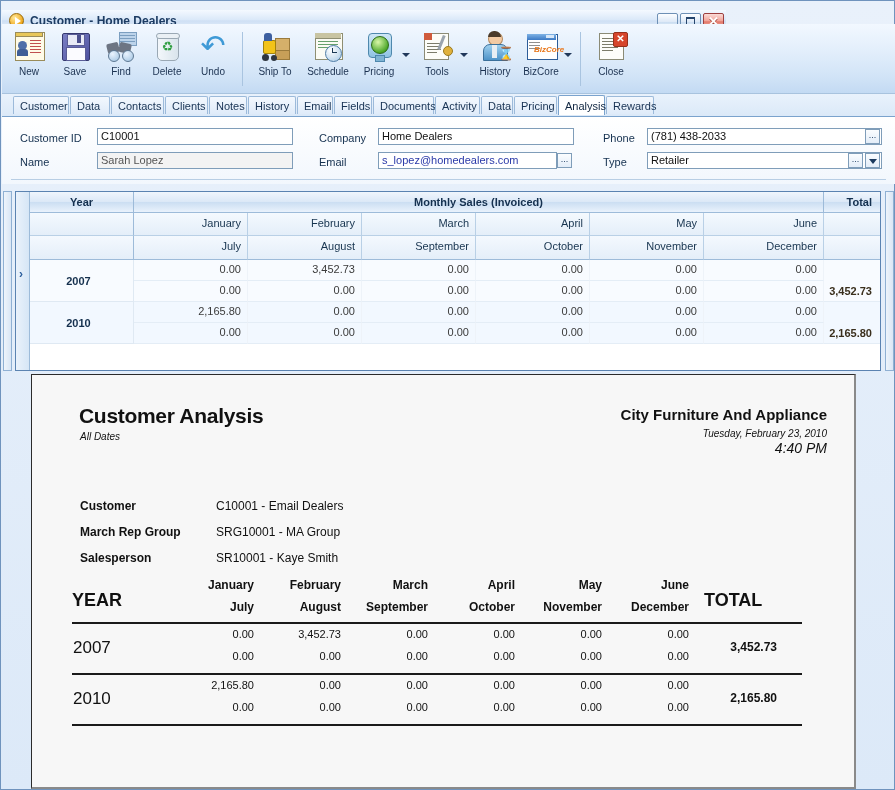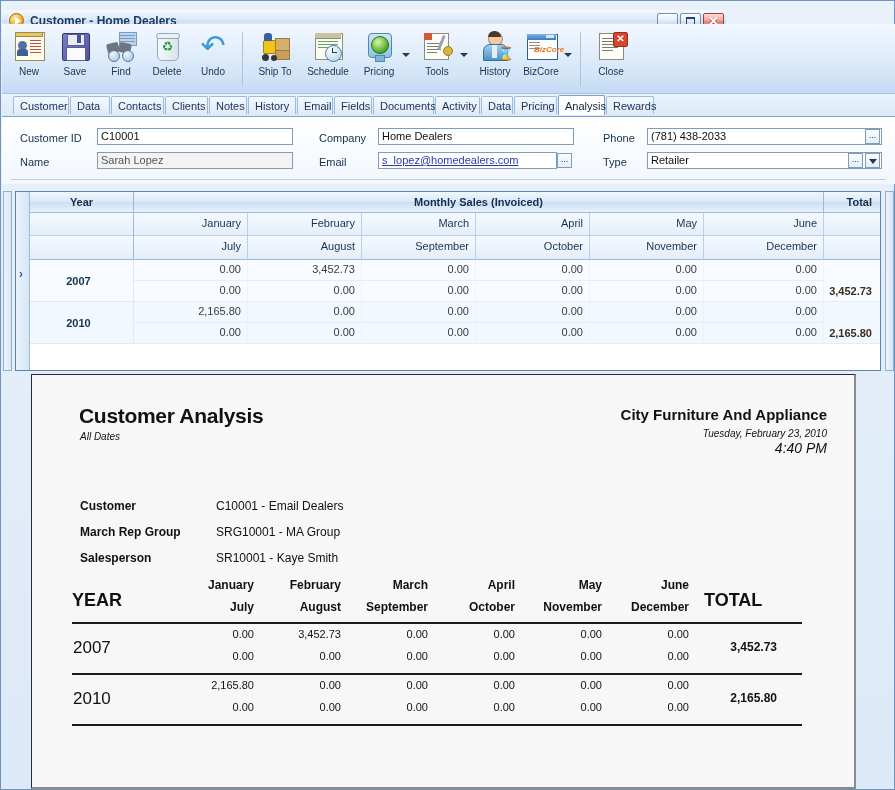--- a/index.html
+++ b/index.html
@@ -93,21 +93,21 @@
     box-sizing:border-box;
   }
   .flabel{position:absolute;font-size:11px;color:#14304f;}
   .fbox{
     position:absolute;height:17px;line-height:15px;box-sizing:border-box;
     border:1px solid #7f9db9;background:#ffffff;
     padding:0 3px;font-size:11px;color:#111;
     overflow:hidden;white-space:nowrap;
   }
   .fbox.ro{background:#f3f3f3;color:#555;}
-  .link{color:#2a39a8;text-decoration:underline;margin-top:16px;}
+  .link{color:#2a39a8;margin-top:16px;}
   .ellipsisbtn{
     position:absolute;width:15px;height:15px;box-sizing:border-box;
     border:1px solid #7f9db9;
     background:linear-gradient(180deg,#fbfdff,#e3edf8);
     font-size:9px;line-height:11px;text-align:center;color:#1b3a5e;cursor:pointer;
   }
   .dropbtn{
     position:absolute;width:15px;height:15px;box-sizing:border-box;
     border:1px solid #7f9db9;
     background:linear-gradient(180deg,#fbfdff,#e3edf8);cursor:pointer;

